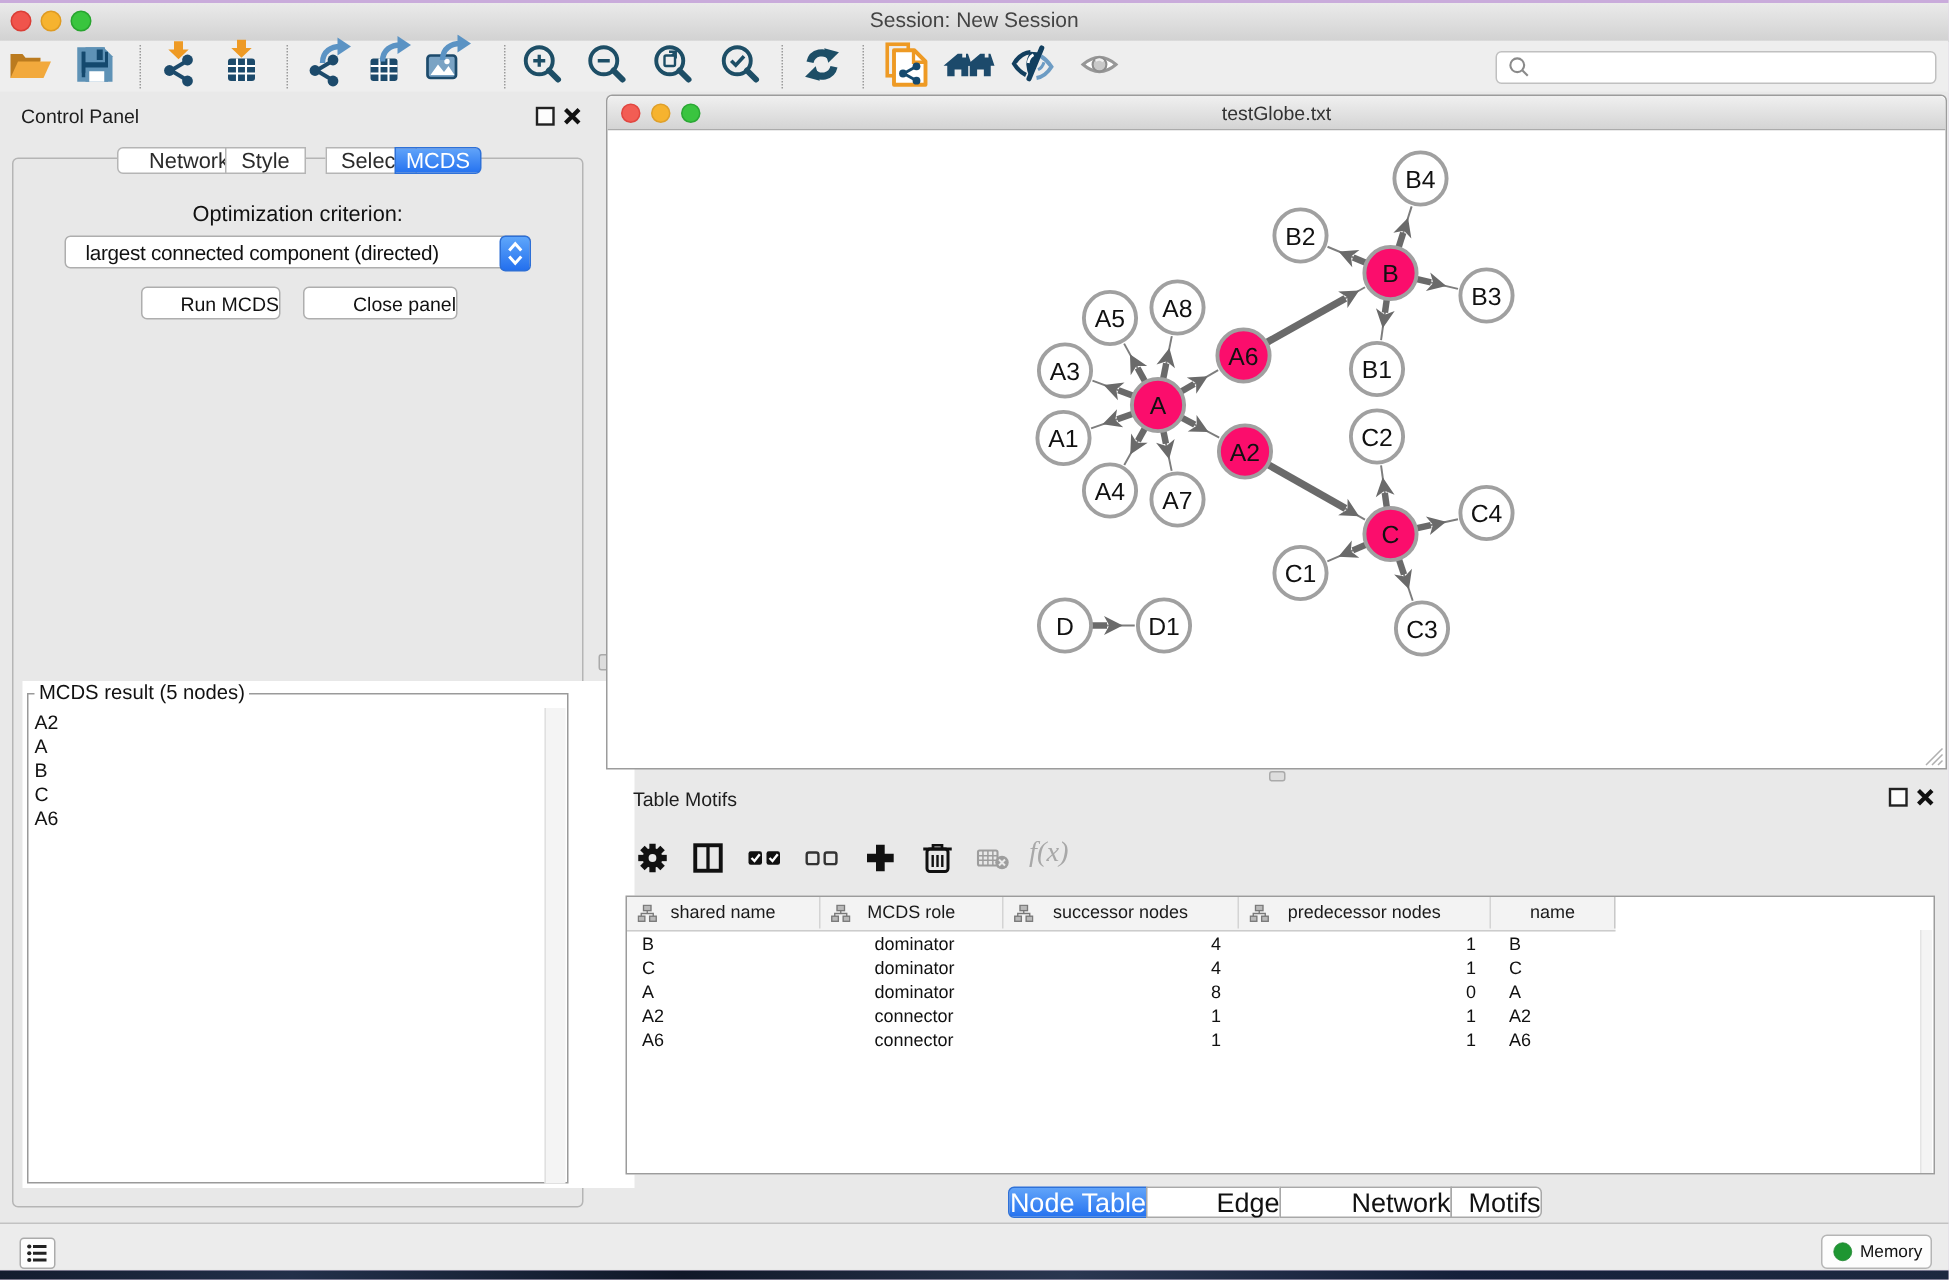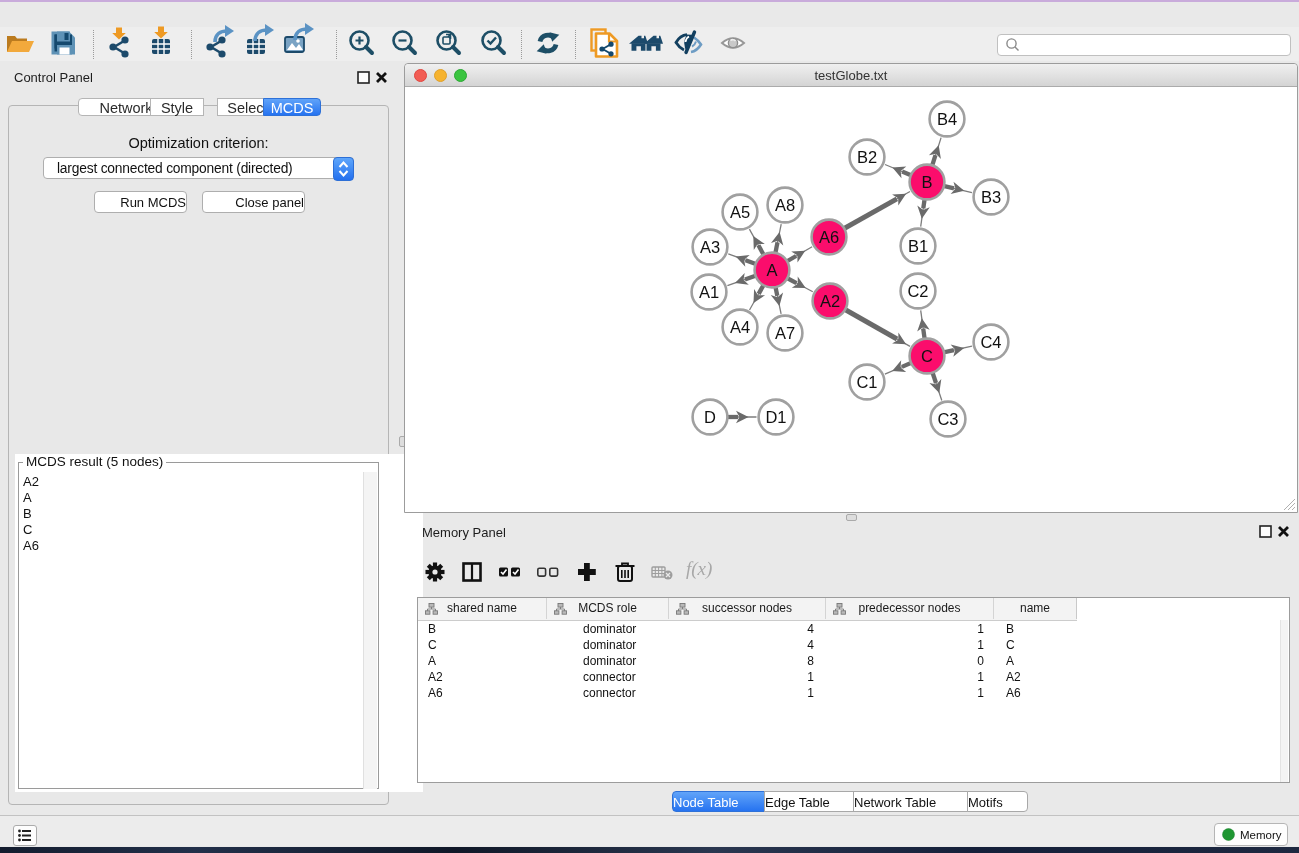--- a/index.html
+++ b/index.html
@@ -56,36 +56,42 @@
 #tptitle{position:absolute;left:422px;top:525px;font-size:13px;color:#1d1d1d;}
 #tptable{position:absolute;left:417px;top:597px;width:873px;height:186px;background:#fff;
  border:1px solid #9c9c9c;box-sizing:border-box;}
 #thead{position:absolute;left:0;top:0;height:22px;background:#f3f3f3;border-bottom:1px solid #cccccc;}
 .th{position:absolute;top:0;height:21px;border-right:1px solid #d4d4d4;box-sizing:border-box;
  font-size:12px;color:#1a1a1a;text-align:center;line-height:21px;white-space:nowrap;}
 .th svg{position:absolute;left:7px;top:5px;}
 .td{position:absolute;font-size:12px;color:#111;height:16px;line-height:16px;white-space:pre;}
 #tsb{position:absolute;right:1px;top:22px;width:7px;height:162px;background:#f4f4f4;border-left:1px solid #e4e4e4;}
 .btab{position:absolute;top:791px;height:21px;background:#fff;border:1px solid #a8a8a8;
- font-size:13px;color:#111;text-align:left;line-height:21px;box-sizing:border-box;}
+ font-size:18px;color:#111;text-align:right;line-height:21px;box-sizing:border-box;}
 .btabsel{background:linear-gradient(#61a4f9,#2673f0);color:#fff;border-color:#2e71d8;}
 
 #statusbar{position:absolute;left:0;top:815px;width:1299px;height:30px;background:#ececec;
  border-top:1px solid #c2c2c2;}
 #listbtn{position:absolute;left:13px;top:9px;width:22px;height:19px;background:#fdfdfd;
  border:1px solid #ababab;border-radius:3px;}
 #membtn{position:absolute;right:11px;top:7px;width:74px;height:23px;background:#fdfdfd;
  border:1px solid #b5b5b5;border-radius:4px;box-sizing:border-box;}
 #bottomstrip{position:absolute;left:0;top:847px;width:1299px;height:6px;
  background:linear-gradient(90deg,#131c2e,#22304a 15%,#101828 35%,#2a3750 55%,#15203a 75%,#1d2840);}
 svg{display:block;}
 </style></head>
 <body>
 <div id="lavstrip"></div>
 <div id="appwin">
+ <div id="titlebar">
+  <div class="tl" style="left:7px;background:#f0544c;border:1px solid #da3e36;"></div>
+  <div class="tl" style="left:27px;background:#f6b32f;border:1px solid #df9b22;"></div>
+  <div class="tl" style="left:47px;background:#39c53e;border:1px solid #28a52f;"></div>
+  <div id="titletext">Session: New Session</div>
+ </div>
  <div id="toolbar">
   <div class="tsep" style="left:93px;"></div>
   <div class="tsep" style="left:191px;"></div>
   <div class="tsep" style="left:336px;"></div>
   <div class="tsep" style="left:521px;"></div>
   <div class="tsep" style="left:575px;"></div>
   <svg width="1299" height="42" style="position:absolute;left:0;top:-4px;">
         <g transform="translate(20,20)">
           <path d="M-13,9 L-13,-7 L-5,-7 L-3,-4.5 L7,-4.5 L7,-2 Z" fill="#bb7b1f"></path>
           <path d="M-13,9 L-8,-2 L14,-2 L9,9 Z" fill="#f2a93c"></path>
@@ -355,21 +361,21 @@
 <text x="461" y="301" font-size="16.5" fill="#111" text-anchor="middle">C1</text>
 <circle cx="542" cy="332" r="17.4" fill="#ffffff" stroke="#a0a0a0" stroke-width="2.6"></circle>
 <text x="542" y="338" font-size="16.5" fill="#111" text-anchor="middle">C3</text>
 <circle cx="304" cy="330" r="17.4" fill="#ffffff" stroke="#a0a0a0" stroke-width="2.6"></circle>
 <text x="304" y="336" font-size="16.5" fill="#111" text-anchor="middle">D</text>
 <circle cx="370" cy="330" r="17.4" fill="#ffffff" stroke="#a0a0a0" stroke-width="2.6"></circle>
 <text x="370" y="336" font-size="16.5" fill="#111" text-anchor="middle">D1</text>
     </svg>
  <div id="hsplit"></div>
 
- <div id="tptitle">Memory Panel</div>
+ <div id="tptitle">Table Motifs</div>
  <svg width="34" height="16" style="position:absolute;left:1258px;top:524px;">
   <rect x="2" y="2" width="11" height="11" fill="#fdfdfd" stroke="#222" stroke-width="1.6"></rect>
   <path d="M21,3 L30,12 M30,3 L21,12" stroke="#111" stroke-width="2.8"></path>
  </svg>
  <svg width="1299" height="853" style="position:absolute;left:0;top:0;pointer-events:none;">
       <g transform="translate(435,572)">
         <g>
           <rect x="-2.1" y="-9.5" width="4.2" height="5" transform="rotate(0)" fill="#111"></rect>
           <rect x="-2.1" y="-9.5" width="4.2" height="5" transform="rotate(45)" fill="#111"></rect>
           <rect x="-2.1" y="-9.5" width="4.2" height="5" transform="rotate(90)" fill="#111"></rect>

